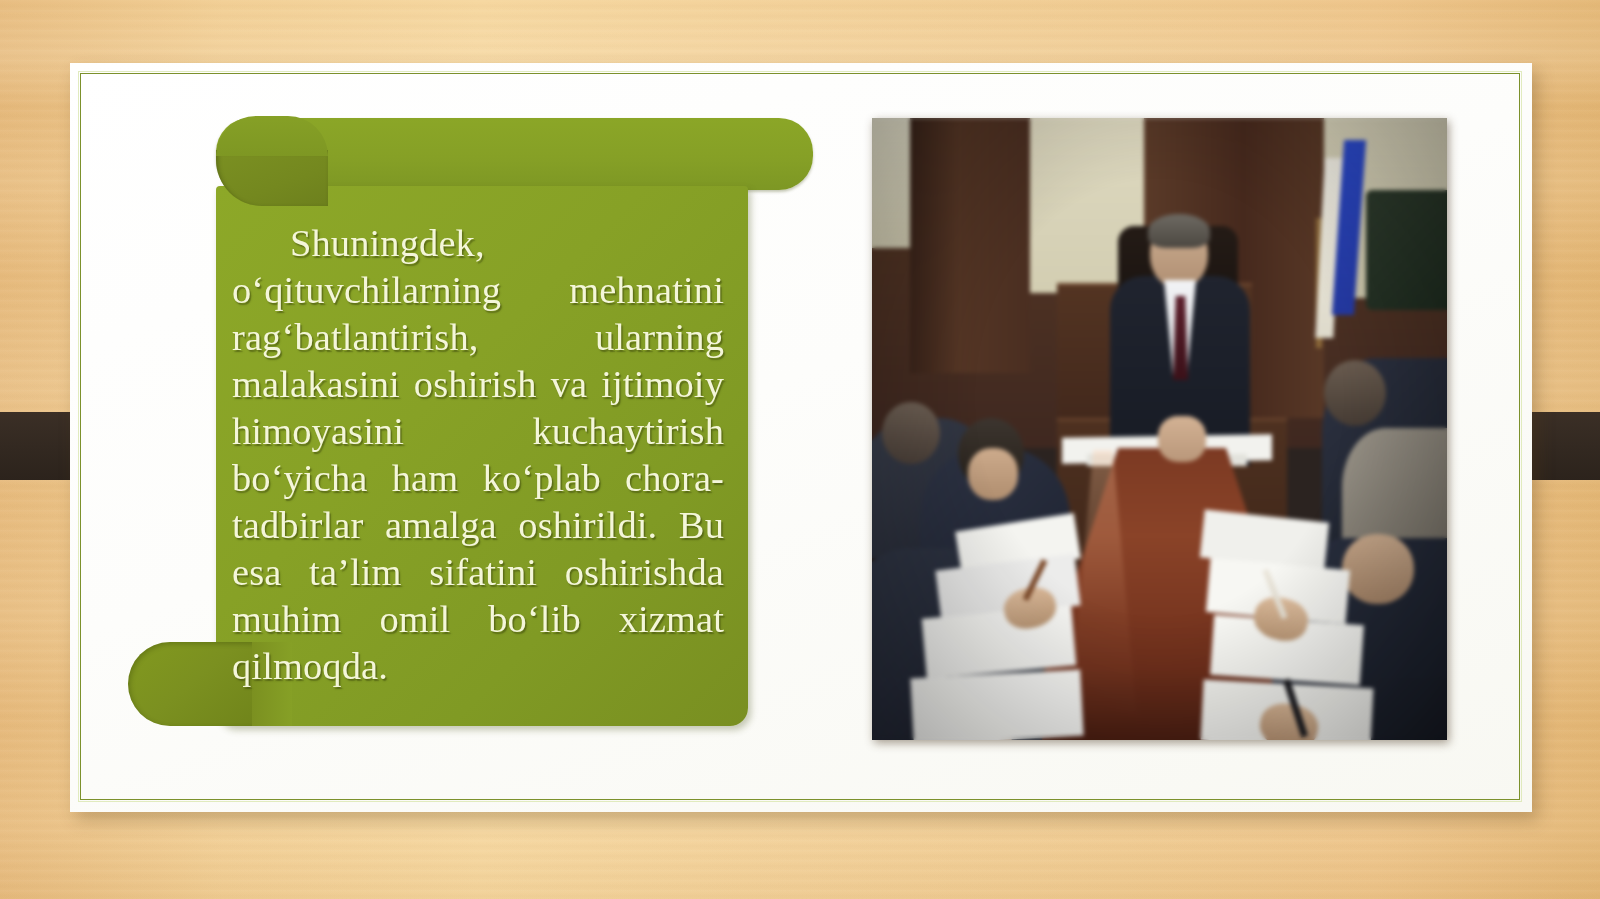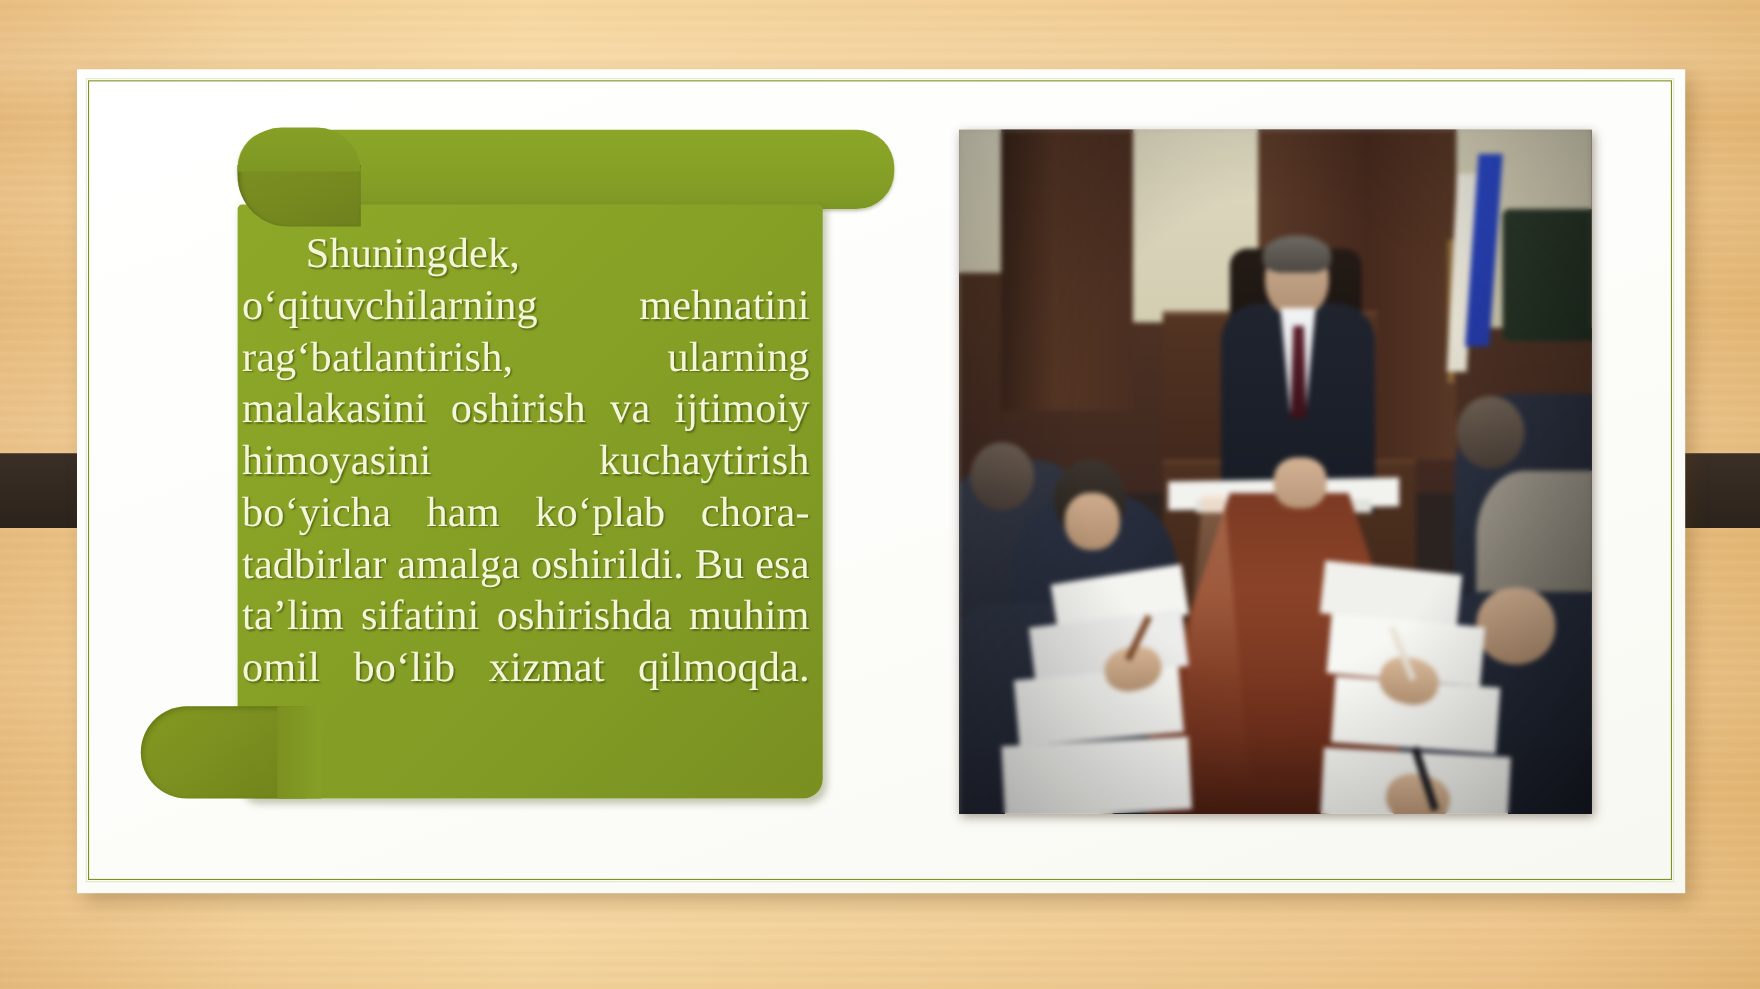--- a/index.html
+++ b/index.html
@@ -119,21 +119,21 @@
     color:#f4f6d9;
     font-family:"Liberation Serif", serif;
     font-size:38.5px;
     line-height:47px;
     text-align:justify;
     text-justify:inter-word;
     text-indent:58px;
     text-shadow:1.5px 1.5px 1.5px rgba(55,65,10,0.55);
     letter-spacing:.1px;
   }
-  .scroll-text p{margin:4px;}
+  .scroll-text p{margin:16px;}
   .scroll-text p:after{content:"";display:inline-block;width:100%;}
 
   
   .photo{
     position:absolute;left:872px;top:118px;width:575px;height:622px;
     overflow:hidden;
     background:#2b2320;
     box-shadow:2px 3px 9px rgba(60,40,15,0.45);
   }
   .ph{position:absolute;}

